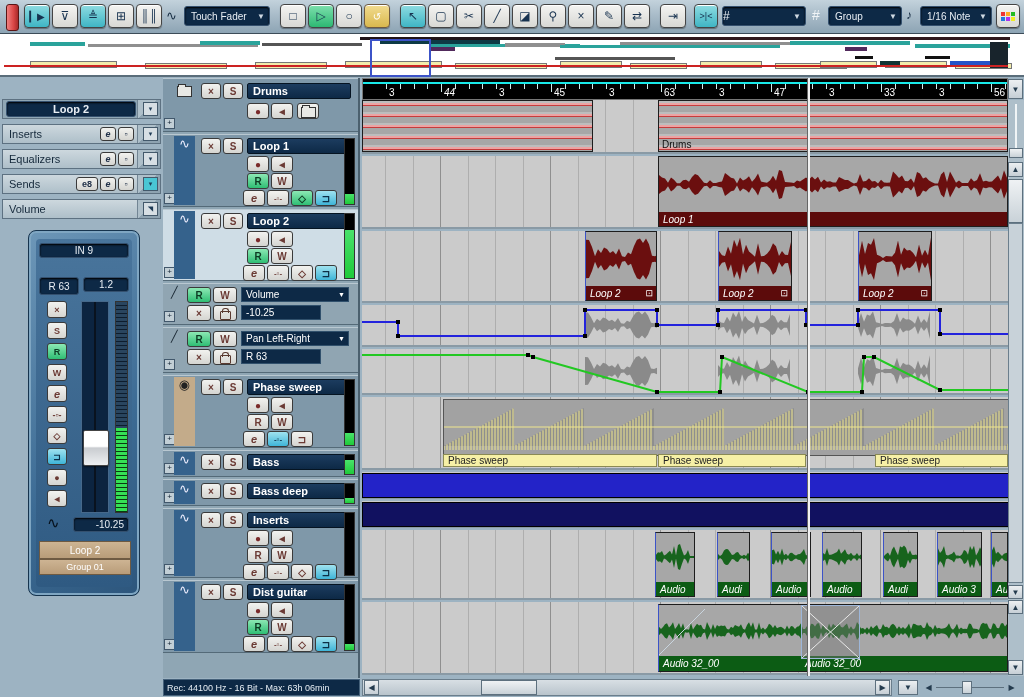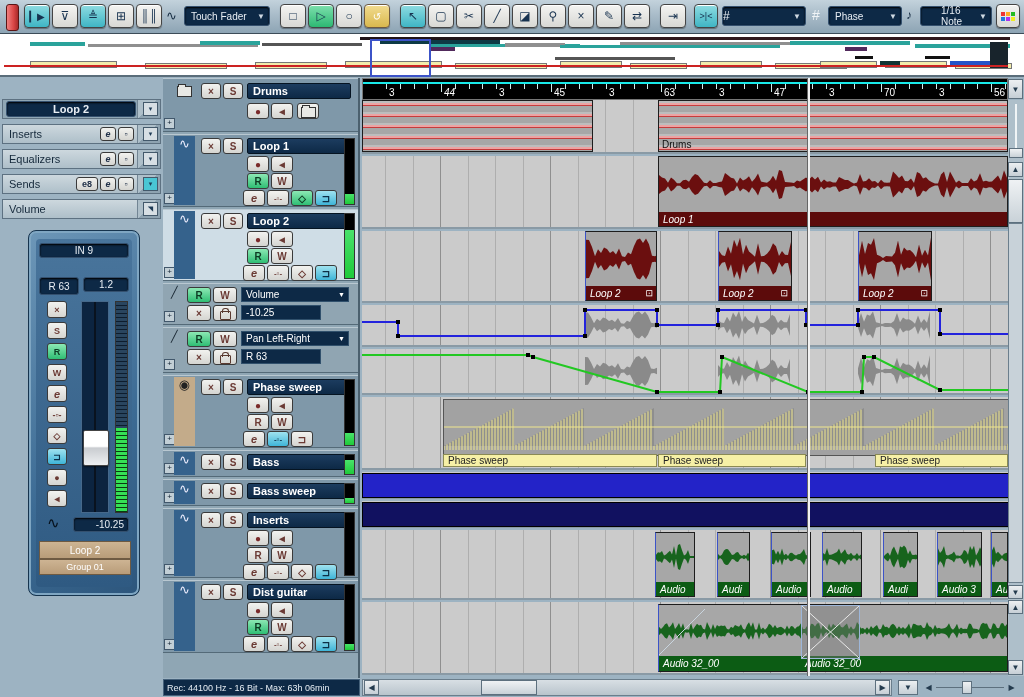--- a/index.html
+++ b/index.html
@@ -179,25 +179,25 @@
     </div>
   <div class="btn teal" style="left:694px;width:24px;font-size:9px">
       <span>&gt;|&lt;</span>
     </div>
   <div class="navybox" style="left:722px;top:6px;width:84px;height:20px;justify-content:center">
     <span style="font-size:12px">#</span>
     <span class="arr">▼</span>
   </div>
   <span class="abs" style="left:812px;top:7px;font-size:14px;color:#f0f4f6">#</span>
   <div class="navybox" style="left:828px;top:6px;width:74px;height:20px;padding-left:6px">
-    <span>Phase</span>
+    <span>Group</span>
     <span class="arr">▼</span>
   </div>
   <span class="abs" style="left:906px;top:8px;font-size:12px;color:#13293f">♪</span>
-  <div class="navybox" style="left:920px;top:6px;width:72px;height:20px;padding-left:20px">
+  <div class="navybox" style="left:920px;top:6px;width:72px;height:20px;padding-left:6px">
     <span>1/16 Note</span>
     <span class="arr">▼</span>
   </div>
   <div class="btn" style="left:996px;width:24px;padding:0 2px">
     <span style="display:grid;grid-template-columns:4px 4px 4px;gap:1px">
       <i style="background:#e33;width:4px;height:4px"></i>
         <i style="background:#fa2;width:4px;height:4px"></i>
         <i style="background:#2b2;width:4px;height:4px"></i>
       <i style="background:#27d;width:4px;height:4px"></i>
         <i style="background:#a3e;width:4px;height:4px"></i>
@@ -435,21 +435,21 @@
       <div class="tname" style="left: 84px; top: 3px; width: 100px;">Bass</div>
       <div class="meter" style="top: 3px; height: 19px;">
         <div class="fill" style="height: 14px;"></div>
       </div>
     </div>
     <div class="trow" style="top: 401px; height: 27px;">
       <div class="plusbox" style="bottom: 2px;">+</div>
       <div class="strip" style="">∿</div>
       <div class="mini tl-btn" style="left: 38px; top: 3px; width: 20px;">×</div>
       <div class="mini tl-btn" style="left: 60px; top: 3px; width: 20px;">S</div>
-      <div class="tname" style="left: 84px; top: 3px; width: 100px;">Bass sweep</div>
+      <div class="tname" style="left: 84px; top: 3px; width: 100px;">Bass deep</div>
       <div class="meter" style="top: 3px; height: 19px;">
         <div class="fill" style="height: 5px;"></div>
       </div>
     </div>
     <div class="trow" style="top: 430px; height: 70px;">
       <div class="plusbox" style="bottom: 2px;">+</div>
       <div class="strip" style="">∿</div>
       <div class="mini tl-btn" style="left: 38px; top: 3px; width: 20px;">×</div>
       <div class="mini tl-btn" style="left: 60px; top: 3px; width: 20px;">S</div>
       <div class="tname" style="left: 84px; top: 3px; width: 100px;">Inserts</div>
@@ -535,21 +535,21 @@
     <div class="tick" style="left: 641.8px;"></div>
     <div class="rl" style="left: 26px;">3</div>
     <div class="rl" style="left: 81px; font-style: italic;">44</div>
     <div class="rl" style="left: 136px;">3</div>
     <div class="rl" style="left: 191px;">45</div>
     <div class="rl" style="left: 246px;">3</div>
     <div class="rl" style="left: 301px;">63</div>
     <div class="rl" style="left: 356px;">3</div>
     <div class="rl" style="left: 411px;">47</div>
     <div class="rl" style="left: 466px;">3</div>
-    <div class="rl" style="left: 521px;">70</div>
+    <div class="rl" style="left: 521px;">33</div>
     <div class="rl" style="left: 576px;">3</div>
     <div class="rl" style="left: 631px;">56</div>
   </div>
 <div class="sb-btn" style="left:1008px;top:79px;width:15px;height:20px">
     <span>▼</span>
   </div>
 <div id="arrange" class="abs">
     <div class="lane" style="top: 0px; height: 54px;">
       <div class="grid" style="left: 23px;"></div>
       <div class="grid" style="left: 50.5px;"></div>

